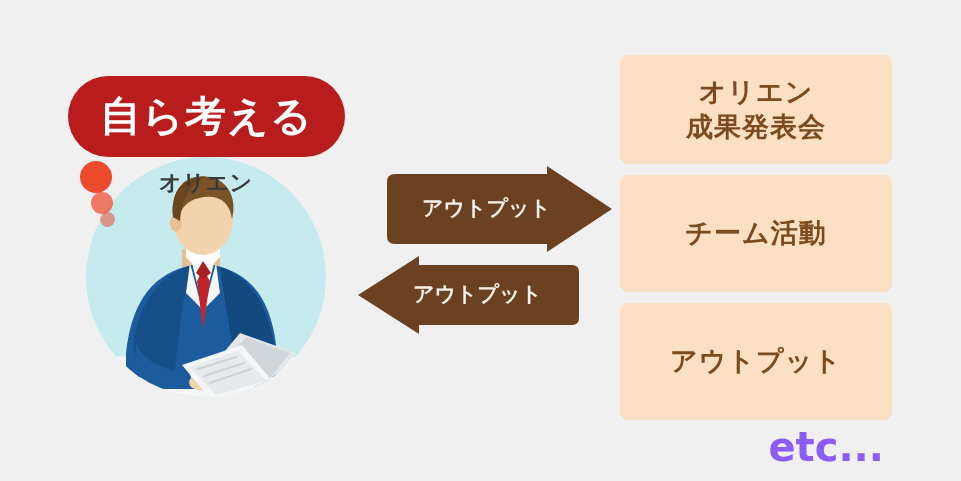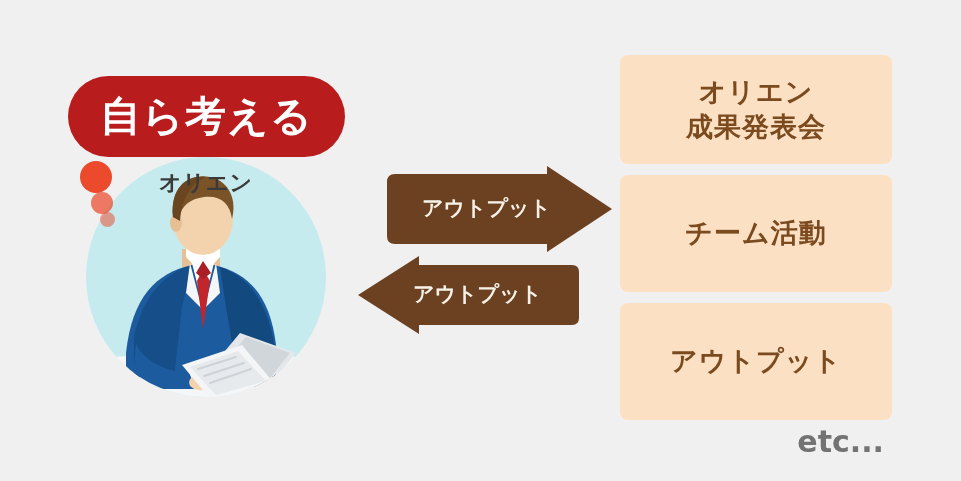--- a/index.html
+++ b/index.html
@@ -139,22 +139,22 @@
     line-height: 1.28;
   }
 
   #etc-text {
     position: absolute;
     left: 620px;
     top: 424px;
     width: 272px;
     text-align: right;
     padding-right: 8px;
-    color: #737373;
-    font-size: 30px;
+    color: #8b5cf6;
+    font-size: 40px;
     font-weight: bold;
     letter-spacing: 0px;
   }
 </style>
 </head>
 <body>
 
 <div id="stage">
 
   <div id="left-panel">

